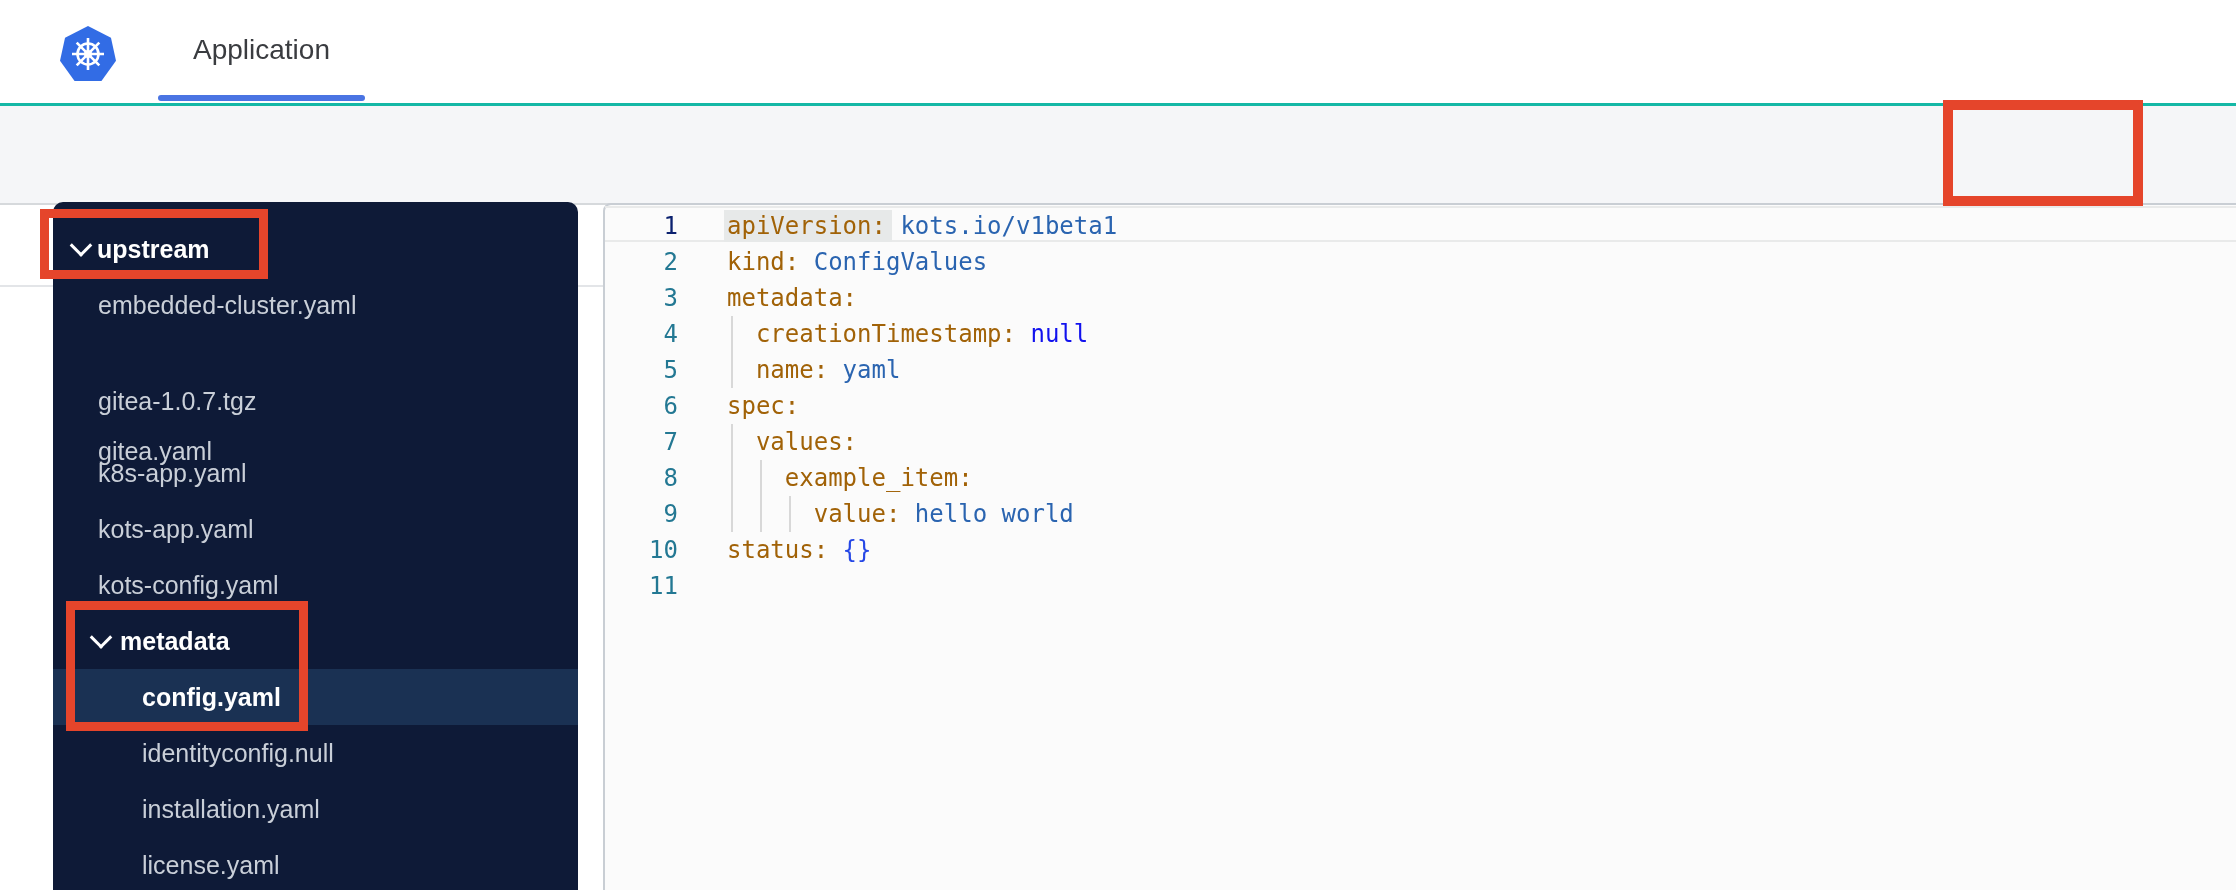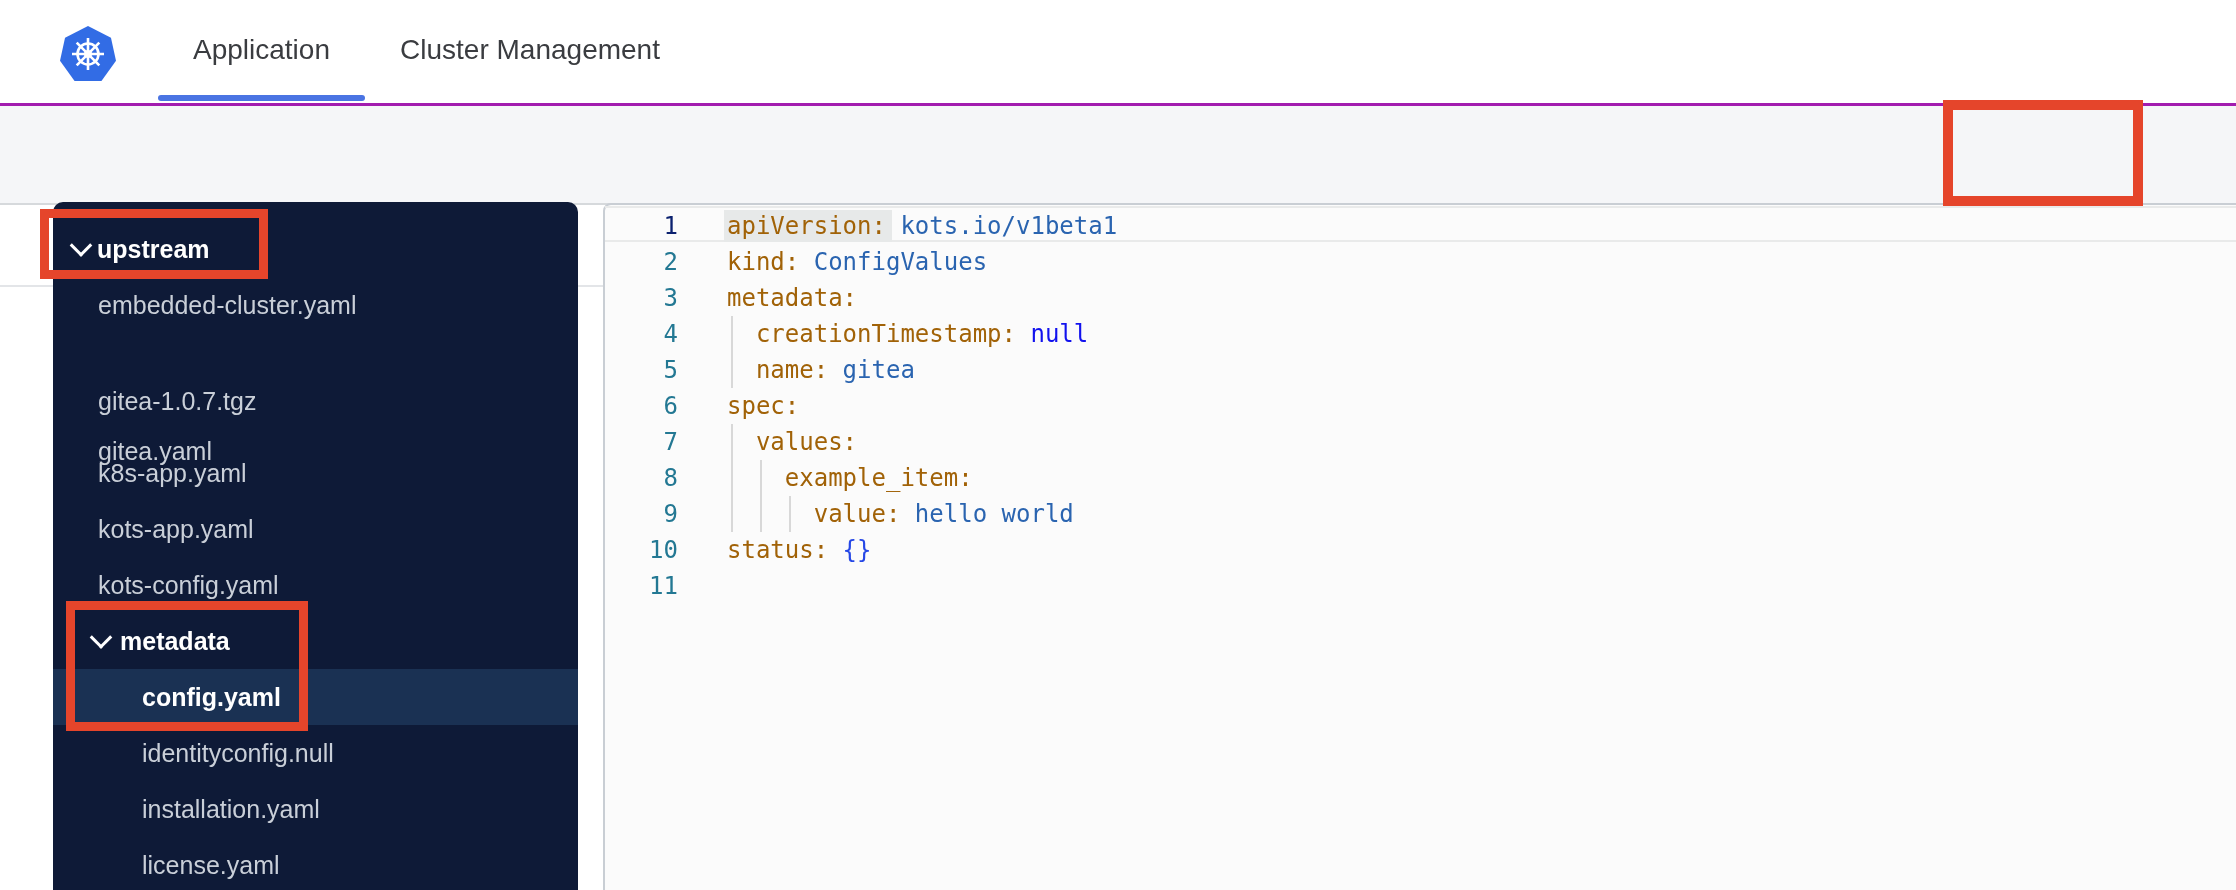--- a/index.html
+++ b/index.html
@@ -3,21 +3,21 @@
 <meta charset="utf-8">
 <style>
   html,body{margin:0;padding:0;}
   body{font-family:"Liberation Sans", sans-serif; background:#fff;}
   #stage{position:relative;width:2236px;height:890px;overflow:hidden;background:#fff;}
 
   
   .top-hairline{position:absolute;left:0;top:5px;width:100%;height:2px;background:#dcdee1;}
 
   
-  .header{position:absolute;left:0;top:0;width:100%;height:103px;background:#fff;border-bottom:3px solid #a21caf;}
+  .header{position:absolute;left:0;top:0;width:100%;height:103px;background:#fff;border-bottom:3px solid #14b8a6;}
   .logo-wrap{position:absolute;left:60px;top:26px;width:56px;height:56px;}
   .heptagon{width:56px;height:56px;background:#326CE5;
     clip-path:polygon(50% 0%,91% 21%,100% 62%,74% 98%,26% 98%,0% 62%,9% 21%);
     display:flex;align-items:center;justify-content:center;}
   .header-tab{position:absolute;top:0;height:100px;display:flex;align-items:center;justify-content:center;
     font-size:28px;color:#3a3c40;cursor:pointer;}
   .header-tab.active{font-weight:400;}
   .hdr-underline{position:absolute;left:158px;top:95px;width:207px;height:6px;background:#4a74e3;border-radius:3px;}
 
   
@@ -76,23 +76,20 @@
             <line x1="3" y1="19" x2="35" y2="19"></line>
             <line x1="7.7" y1="7.7" x2="30.3" y2="30.3"></line>
             <line x1="30.3" y1="7.7" x2="7.7" y2="30.3"></line>
           </g>
           <circle cx="19" cy="19" r="4" fill="#ffffff"></circle>
         </svg>
       </div>
     </div>
     <div class="header-tab active" style="left:158px;width:207px;">
       <span>Application</span>
-    </div>
-    <div class="header-tab" style="left:385px;width:290px;">
-      <span>Cluster Management</span>
     </div>
     <div class="hdr-underline"></div>
   </div>
 
   <div class="subnav">
     <div class="subnav-rule"></div>
     <div id="subnav-items">
         <div class="subnav-item" style="left: 772px;">Dashboard</div>
         <div class="subnav-item" style="left: 1056px;">Version history</div>
         <div class="subnav-item" style="left: 1307px;">Config</div>
@@ -164,21 +161,21 @@
         <div class="gutter-num" style="top: 255px;">8</div>
         <div class="gutter-num" style="top: 291px;">9</div>
         <div class="gutter-num" style="top: 327px;">10</div>
         <div class="gutter-num" style="top: 363px;">11</div>
       </div>
     <div id="code">
         <div class="code-line" style="top: 3px;"><span class="tk-key">apiVersion:</span><span class="tk-pl"> </span><span class="tk-val">kots.io/v1beta1</span></div>
         <div class="code-line" style="top: 39px;"><span class="tk-key">kind:</span><span class="tk-pl"> </span><span class="tk-val">ConfigValues</span></div>
         <div class="code-line" style="top: 75px;"><span class="tk-key">metadata:</span></div>
         <div class="code-line" style="top: 111px;"><span class="tk-pl">  </span><span class="tk-key">creationTimestamp:</span><span class="tk-pl"> </span><span class="tk-kw">null</span></div>
-        <div class="code-line" style="top: 147px;"><span class="tk-pl">  </span><span class="tk-key">name:</span><span class="tk-pl"> </span><span class="tk-val">gitea</span></div>
+        <div class="code-line" style="top: 147px;"><span class="tk-pl">  </span><span class="tk-key">name:</span><span class="tk-pl"> </span><span class="tk-val">yaml</span></div>
         <div class="code-line" style="top: 183px;"><span class="tk-key">spec:</span></div>
         <div class="code-line" style="top: 219px;"><span class="tk-pl">  </span><span class="tk-key">values:</span></div>
         <div class="code-line" style="top: 255px;"><span class="tk-pl">    </span><span class="tk-key">example_item:</span></div>
         <div class="code-line" style="top: 291px;"><span class="tk-pl">      </span><span class="tk-key">value:</span><span class="tk-pl"> </span><span class="tk-val">hello world</span></div>
         <div class="code-line" style="top: 327px;"><span class="tk-key">status:</span><span class="tk-pl"> </span><span class="tk-br">{}</span></div>
         <div class="code-line" style="top: 363px;"></div>
       </div>
   </div>
 
   <div class="anno anno-upstream"></div>

